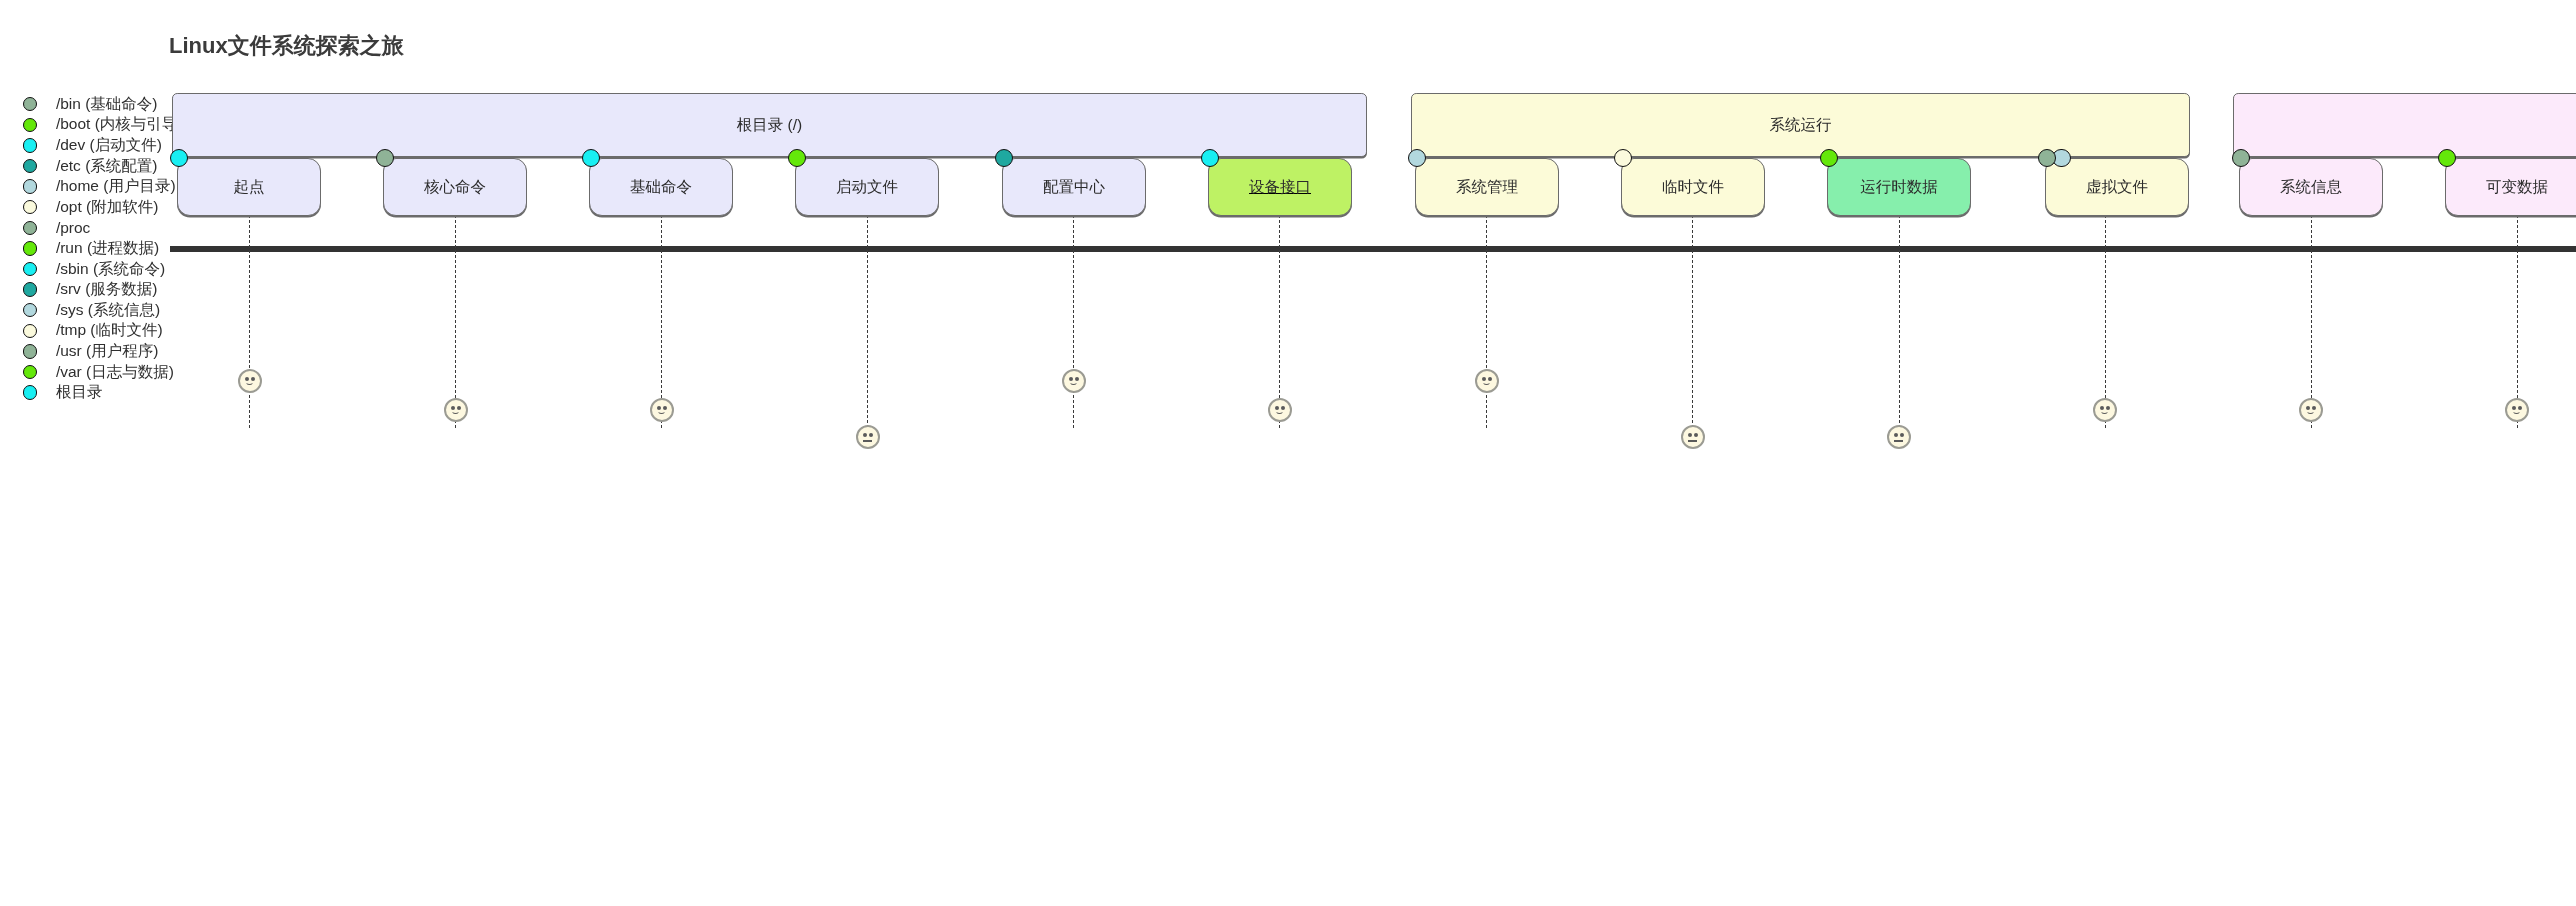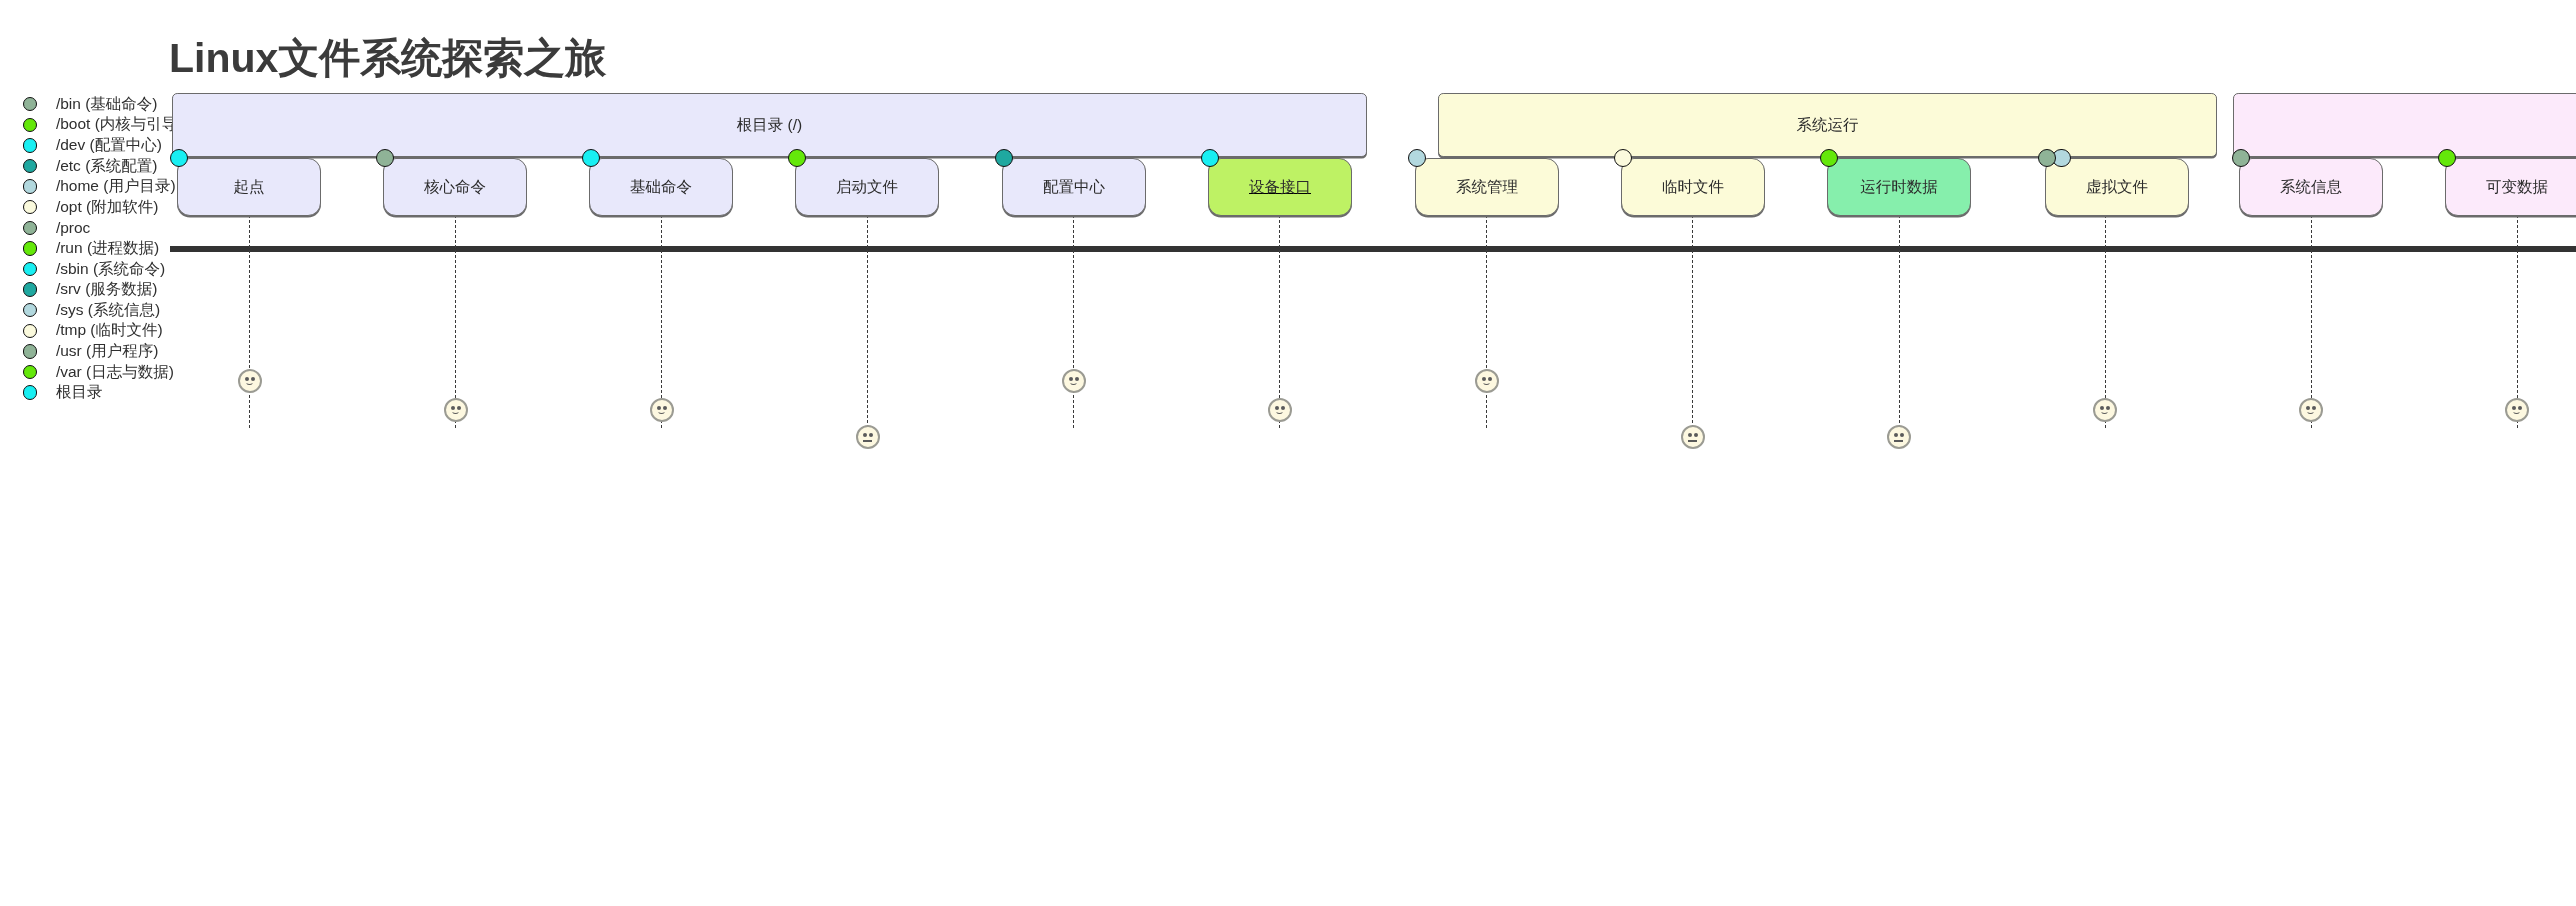--- a/index.html
+++ b/index.html
@@ -8,21 +8,21 @@
     background: #ffffff;
     font-family: "Liberation Sans", "DejaVu Sans", sans-serif;
     overflow: hidden;
   }
   #stage { position: relative; width: 3235px; height: 907px; }
 
   
   #page-title {
     position: absolute;
     left: 169px; top: 31px;
-    font-size: 41px;
+    font-size: 22px;
     font-weight: bold;
     color: #3b3b3b;
     letter-spacing: 0px;
     white-space: nowrap;
   }
 
   
   #legend {
     position: absolute;
     left: 23px; top: 94px;
@@ -162,21 +162,21 @@
       <div class="legend-row">
         <span class="legend-dot" style="background: rgb(143, 179, 151);"></span>
         <span class="legend-label">/bin (基础命令)</span>
       </div>
       <div class="legend-row">
         <span class="legend-dot" style="background: rgb(100, 232, 10);"></span>
         <span class="legend-label">/boot (内核与引导)</span>
       </div>
       <div class="legend-row">
         <span class="legend-dot" style="background: rgb(24, 239, 242);"></span>
-        <span class="legend-label">/dev (配置中心)</span>
+        <span class="legend-label">/dev (启动文件)</span>
       </div>
       <div class="legend-row">
         <span class="legend-dot" style="background: rgb(31, 168, 160);"></span>
         <span class="legend-label">/etc (系统配置)</span>
       </div>
       <div class="legend-row">
         <span class="legend-dot" style="background: rgb(178, 216, 222);"></span>
         <span class="legend-label">/home (用户目录)</span>
       </div>
       <div class="legend-row">
@@ -220,21 +220,21 @@
         <span class="legend-label">根目录</span>
       </div>
     </div>
 
   <div id="axis-line" style="left: 170px; width: 2865px;"></div>
 
   <div id="groups-layer">
       <div class="group-band" style="left: 172px; width: 1195px; background: rgb(232, 232, 251);">
         <span class="group-band-label">根目录 (/)</span>
       </div>
-      <div class="group-band" style="left: 1411px; width: 779px; background: rgb(252, 251, 216); margin-left: 27px;">
+      <div class="group-band" style="left: 1411px; width: 779px; background: rgb(252, 251, 216);">
         <span class="group-band-label">系统运行</span>
       </div>
       <div class="group-band" style="left: 2233px; width: 779px; background: rgb(252, 234, 251);"></div>
     </div>
   <div id="connectors-layer">
       <div class="connector" style="left: 249px;"></div>
       <div class="connector" style="left: 455px;"></div>
       <div class="connector" style="left: 661px;"></div>
       <div class="connector" style="left: 867px;"></div>
       <div class="connector" style="left: 1073px;"></div>

